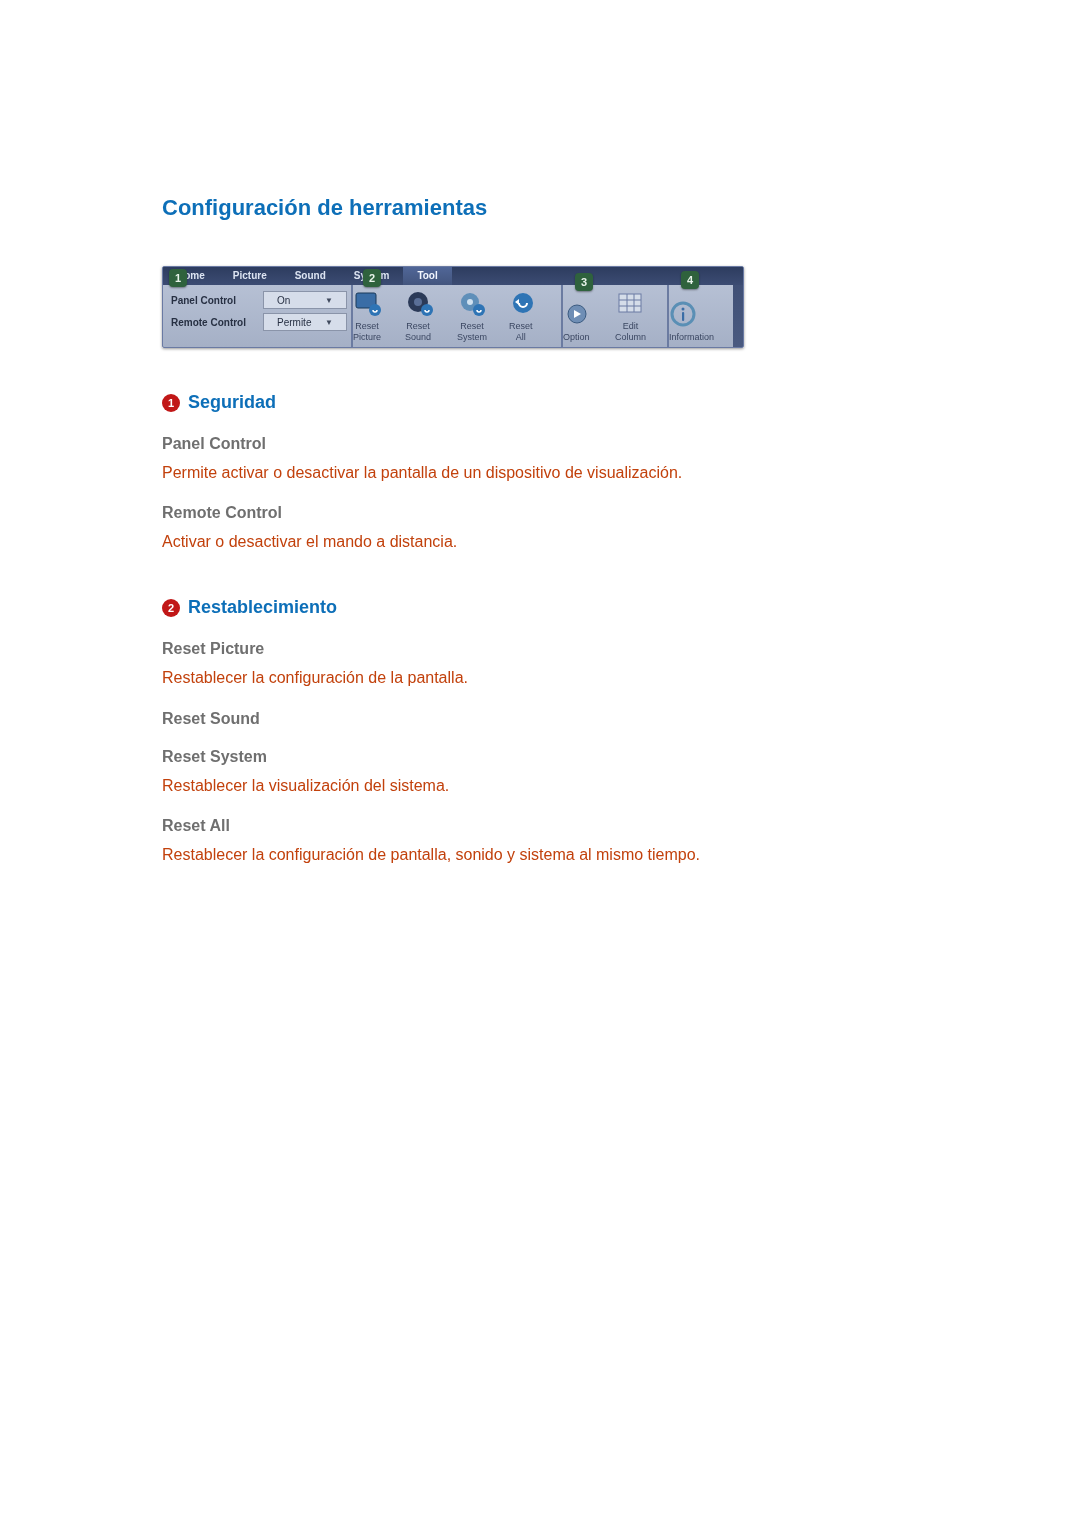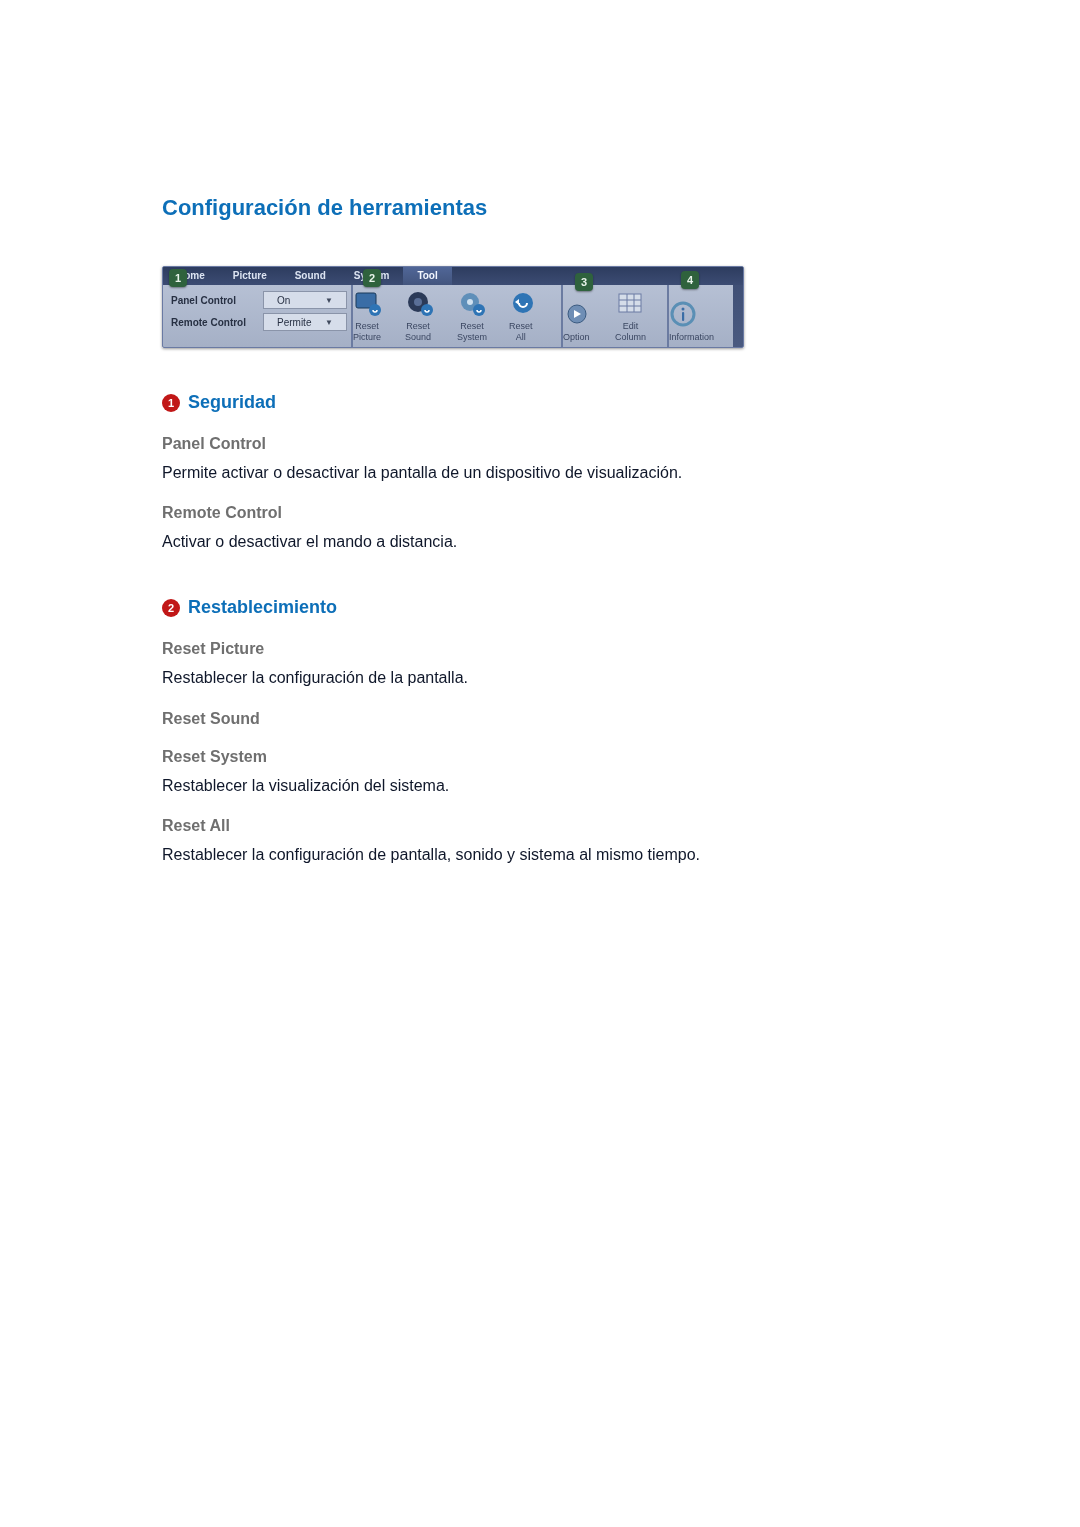--- a/index.html
+++ b/index.html
@@ -166,21 +166,21 @@
     font-weight: 700;
     text-align: right;
   }
   .item-title {
     color: #6f6f6f;
     font-weight: 700;
     font-size: 16px;
     margin: 20px 0 8px 0;
   }
   .item-desc {
-    color: #0f172a;
+    color: #c2410c;
     font-size: 16px;
     margin: 1px 0 14px 0;
     line-height: 1.45;
   }
 
   
   svg { display: block; }
 </style>
 </head>
 <body>

